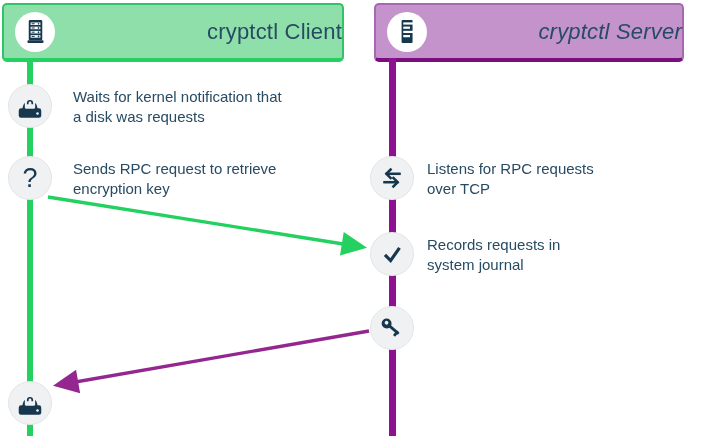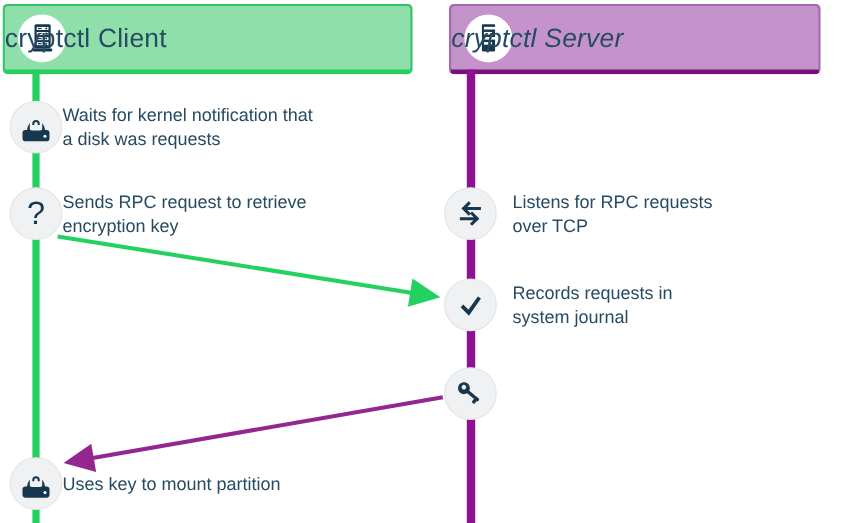--- a/index.html
+++ b/index.html
@@ -22,21 +22,21 @@
     border:2px solid var(--purple-border-lt,#a768b1);
     border-bottom:4px solid var(--purple-dk,#7b0e7d);
     font-style:italic;
   }
   .hdr-circle{
     position:absolute;left:11px;top:50%;transform:translateY(-50%);
     width:40px;height:40px;border-radius:50%;background:#fff;
     display:flex;align-items:center;justify-content:center;
   }
   .hdr-title{
-    position:absolute;left:0;right:0;text-align:left;
+    position:absolute;left:0;right:0;text-align:right;
     font-size:22px;color:var(--text,#1d3d55);letter-spacing:0.2px;
   }
   
   .lifeline{position:absolute;top:58px;bottom:0;z-index:1;}
   .lifeline.green{left:27px;width:6px;background:var(--green,#24d160);}
   .lifeline.purple{left:389px;width:7px;background:var(--purple,#8e1191);}
   
   svg.arrows{position:absolute;left:0;top:0;z-index:2;}
   .arrow-green{stroke:var(--green,#24d160);stroke-width:3.4px;}
   .arrow-purple{stroke:var(--purple-arrow,#93278f);stroke-width:3.4px;}
@@ -49,21 +49,21 @@
     display:flex;align-items:center;justify-content:center;
   }
   .step-circle.on-client{left:8px;}
   .step-circle.on-server{left:370px;}
   .qmark{font-size:27px;color:var(--icon,#17374e);line-height:1;}
   
   .step-text{
     position:absolute;font-size:15px;line-height:19.5px;z-index:3;
     color:var(--text,#274b63);
   }
-  .step-text.on-client{left:52px;}
+  .step-text.on-client{left:73px;}
   .step-text.on-server{left:427px;}
   .icon{display:block;}
 </style>
 </head>
 <body>
 
 <div id="canvas">
 
   <div class="lifeline green"></div>
   <div class="lifeline purple"></div>
@@ -176,18 +176,14 @@
 
   <div class="step-circle on-client" style="top:381px">
     <svg class="icon" width="30" height="30" viewBox="0 0 32 32">
       <path d="M8,20 c0,-5 2,-7.5 4.5,-8.8 h7 c2.5,1.3 4.5,3.8 4.5,8.8 z" fill="#17374e"></path>
       <rect x="4" y="18.5" width="24" height="10" rx="2.5" fill="#17374e"></rect>
       <circle cx="24" cy="24" r="1.4" fill="#f0f1f2"></circle>
       <rect x="10.5" y="10" width="11" height="9" rx="1.6" fill="#f0f1f2"></rect>
       <path d="M13.6,14 v-1.2 a2.4,2.4 0 0 1 4.8,0 v1.2" fill="none" stroke="#17374e" stroke-width="1.8"></path>
     </svg>
   </div>
-  <div class="step-text on-client" style="top:394px">
-    <div>Uses key to mount partition</div>
-    <div></div>
-  </div>
 
 </div>
 
 </body></html>

